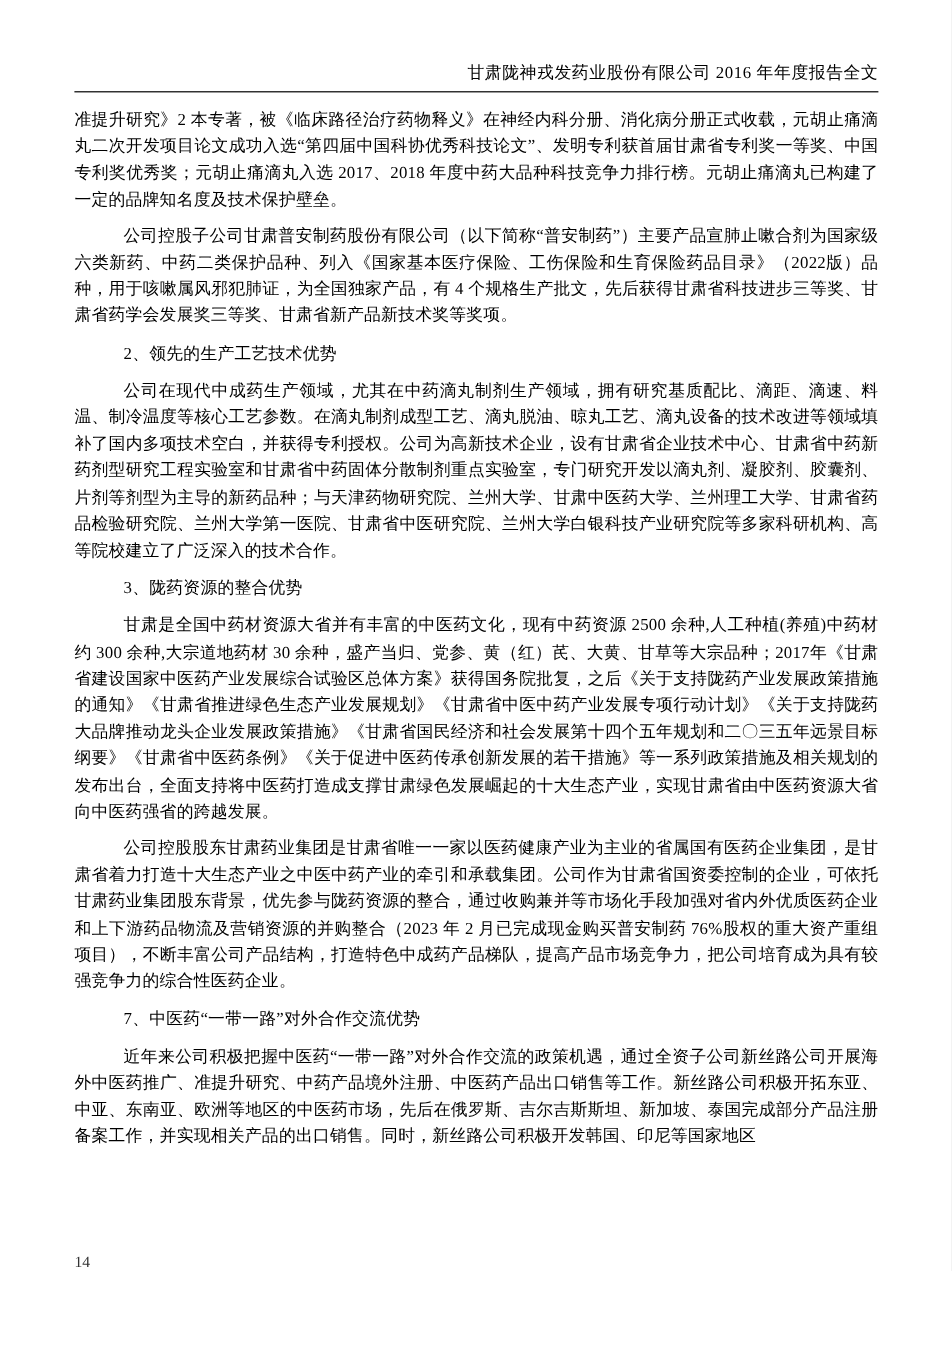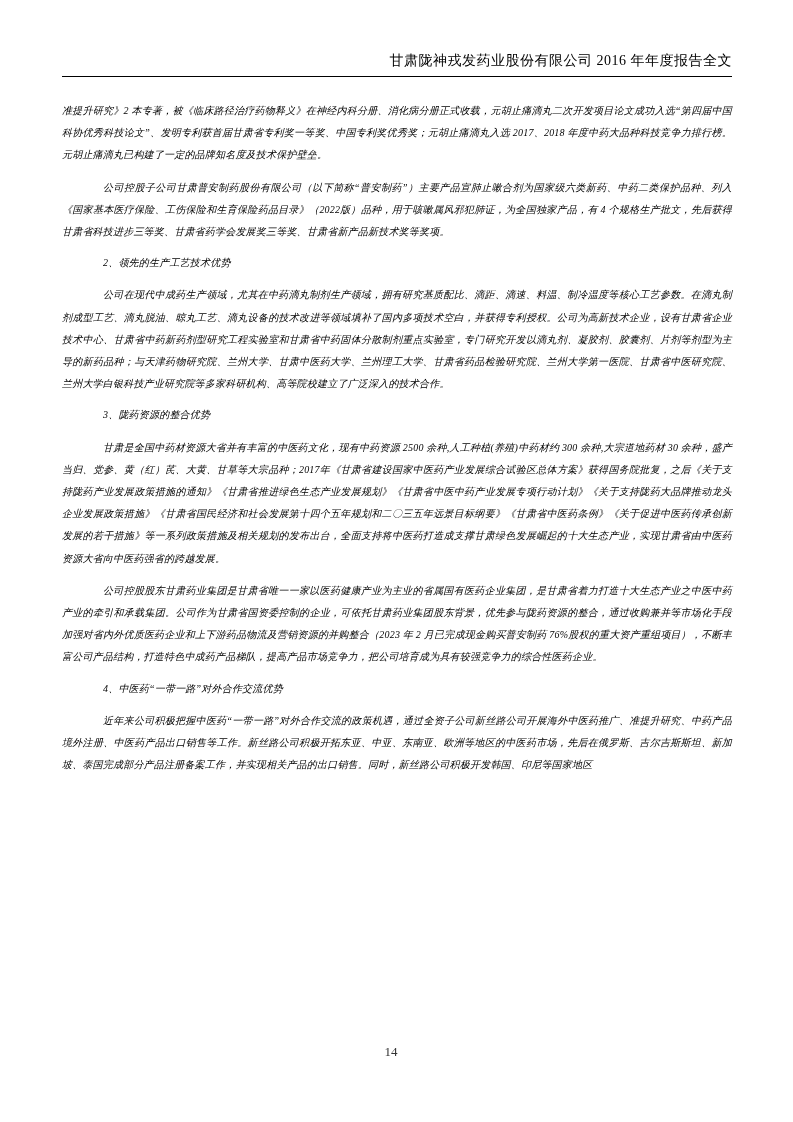--- a/index.html
+++ b/index.html
@@ -34,42 +34,41 @@
     width: 670px;
     border-top: 1.8px solid #000000;
   }
   .content {
     position: absolute;
     top: 90px;
     left: 62px;
     width: 670px;
   }
   .para {
-    margin: 10px 0 8px 0;
-    font-size: 10px;
+    margin: 0 0 8px 0;
+    font-size: 14px;
     line-height: 22.2px;
     text-align: justify;
     text-justify: inter-ideograph;
     letter-spacing: 0.2px;
-    font-style: italic;
   }
   .para.indent {
     text-indent: 41px;
   }
   .para.heading {
     text-indent: 41px;
     margin-top: 9px;
     margin-bottom: 9px;
   }
   .footer {
     position: absolute;
     top: 1044px;
     left: 62px;
     width: 670px;
-    text-align: center;
+    text-align: left;
     padding-right: 0;
     box-sizing: border-box;
     font-size: 13px;
     color: #333333;
   }
   .footer .num {
     display: inline-block;
     margin-right: 12px;
   }
 </style>
@@ -80,19 +79,19 @@
   <div class="header">甘肃陇神戎发药业股份有限公司 2016 年年度报告全文</div>
   <div class="header-rule"></div>
   <main class="content" id="doc-body">
       <p class="para">准提升研究》2 本专著，被《临床路径治疗药物释义》在神经内科分册、消化病分册正式收载，元胡止痛滴丸二次开发项目论文成功入选“第四届中国科协优秀科技论文”、发明专利获首届甘肃省专利奖一等奖、中国专利奖优秀奖；元胡止痛滴丸入选 2017、2018 年度中药大品种科技竞争力排行榜。元胡止痛滴丸已构建了一定的品牌知名度及技术保护壁垒。</p>
       <p class="para indent">公司控股子公司甘肃普安制药股份有限公司（以下简称“普安制药”）主要产品宣肺止嗽合剂为国家级六类新药、中药二类保护品种、列入《国家基本医疗保险、工伤保险和生育保险药品目录》（2022版）品种，用于咳嗽属风邪犯肺证，为全国独家产品，有 4 个规格生产批文，先后获得甘肃省科技进步三等奖、甘肃省药学会发展奖三等奖、甘肃省新产品新技术奖等奖项。</p>
       <p class="para heading">2、领先的生产工艺技术优势</p>
       <p class="para indent">公司在现代中成药生产领域，尤其在中药滴丸制剂生产领域，拥有研究基质配比、滴距、滴速、料温、制冷温度等核心工艺参数。在滴丸制剂成型工艺、滴丸脱油、晾丸工艺、滴丸设备的技术改进等领域填补了国内多项技术空白，并获得专利授权。公司为高新技术企业，设有甘肃省企业技术中心、甘肃省中药新药剂型研究工程实验室和甘肃省中药固体分散制剂重点实验室，专门研究开发以滴丸剂、凝胶剂、胶囊剂、片剂等剂型为主导的新药品种；与天津药物研究院、兰州大学、甘肃中医药大学、兰州理工大学、甘肃省药品检验研究院、兰州大学第一医院、甘肃省中医研究院、兰州大学白银科技产业研究院等多家科研机构、高等院校建立了广泛深入的技术合作。</p>
       <p class="para heading">3、陇药资源的整合优势</p>
       <p class="para indent">甘肃是全国中药材资源大省并有丰富的中医药文化，现有中药资源 2500 余种,人工种植(养殖)中药材约 300 余种,大宗道地药材 30 余种，盛产当归、党参、黄（红）芪、大黄、甘草等大宗品种；2017年《甘肃省建设国家中医药产业发展综合试验区总体方案》获得国务院批复，之后《关于支持陇药产业发展政策措施的通知》《甘肃省推进绿色生态产业发展规划》《甘肃省中医中药产业发展专项行动计划》《关于支持陇药大品牌推动龙头企业发展政策措施》《甘肃省国民经济和社会发展第十四个五年规划和二〇三五年远景目标纲要》《甘肃省中医药条例》《关于促进中医药传承创新发展的若干措施》等一系列政策措施及相关规划的发布出台，全面支持将中医药打造成支撑甘肃绿色发展崛起的十大生态产业，实现甘肃省由中医药资源大省向中医药强省的跨越发展。</p>
       <p class="para indent">公司控股股东甘肃药业集团是甘肃省唯一一家以医药健康产业为主业的省属国有医药企业集团，是甘肃省着力打造十大生态产业之中医中药产业的牵引和承载集团。公司作为甘肃省国资委控制的企业，可依托甘肃药业集团股东背景，优先参与陇药资源的整合，通过收购兼并等市场化手段加强对省内外优质医药企业和上下游药品物流及营销资源的并购整合（2023 年 2 月已完成现金购买普安制药 76%股权的重大资产重组项目），不断丰富公司产品结构，打造特色中成药产品梯队，提高产品市场竞争力，把公司培育成为具有较强竞争力的综合性医药企业。</p>
-      <p class="para heading">4、中医药“一带一路”对外合作交流优势</p>
+      <p class="para heading">7、中医药“一带一路”对外合作交流优势</p>
       <p class="para indent">近年来公司积极把握中医药“一带一路”对外合作交流的政策机遇，通过全资子公司新丝路公司开展海外中医药推广、准提升研究、中药产品境外注册、中医药产品出口销售等工作。新丝路公司积极开拓东亚、中亚、东南亚、欧洲等地区的中医药市场，先后在俄罗斯、吉尔吉斯斯坦、新加坡、泰国完成部分产品注册备案工作，并实现相关产品的出口销售。同时，新丝路公司积极开发韩国、印尼等国家地区</p>
     </main>
   <div class="footer">
     <span class="num">14</span>
   </div>
 </div>
 
 </body></html>

